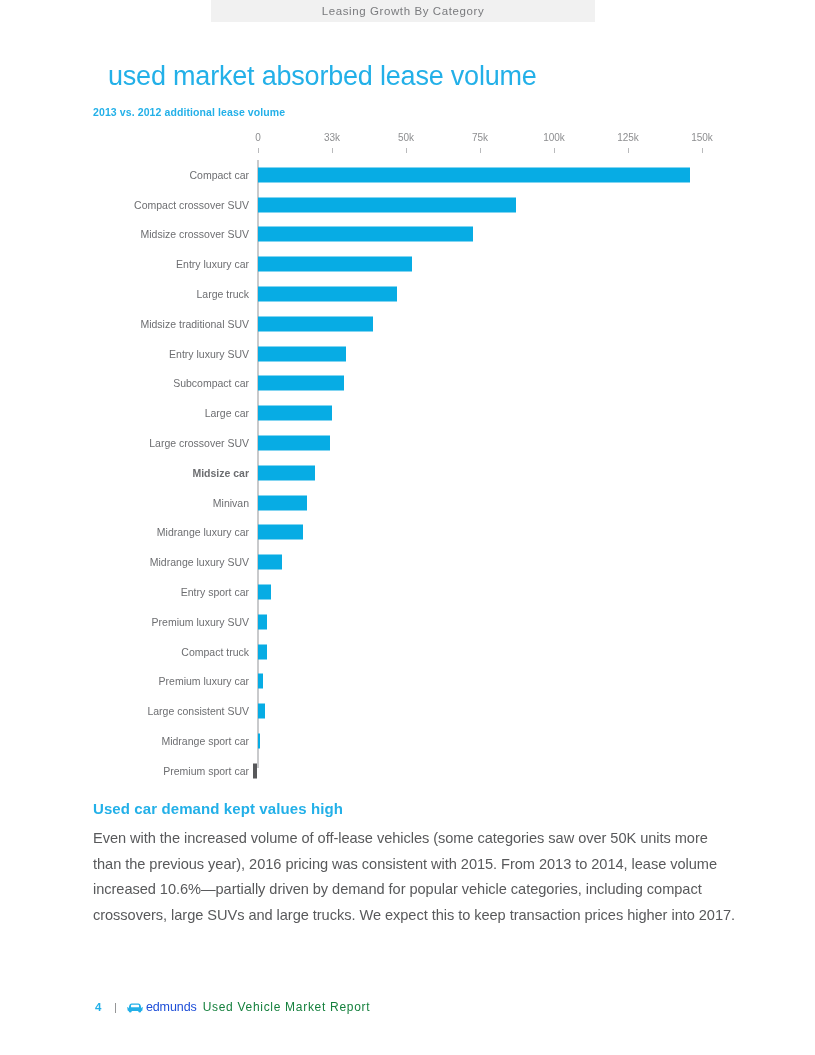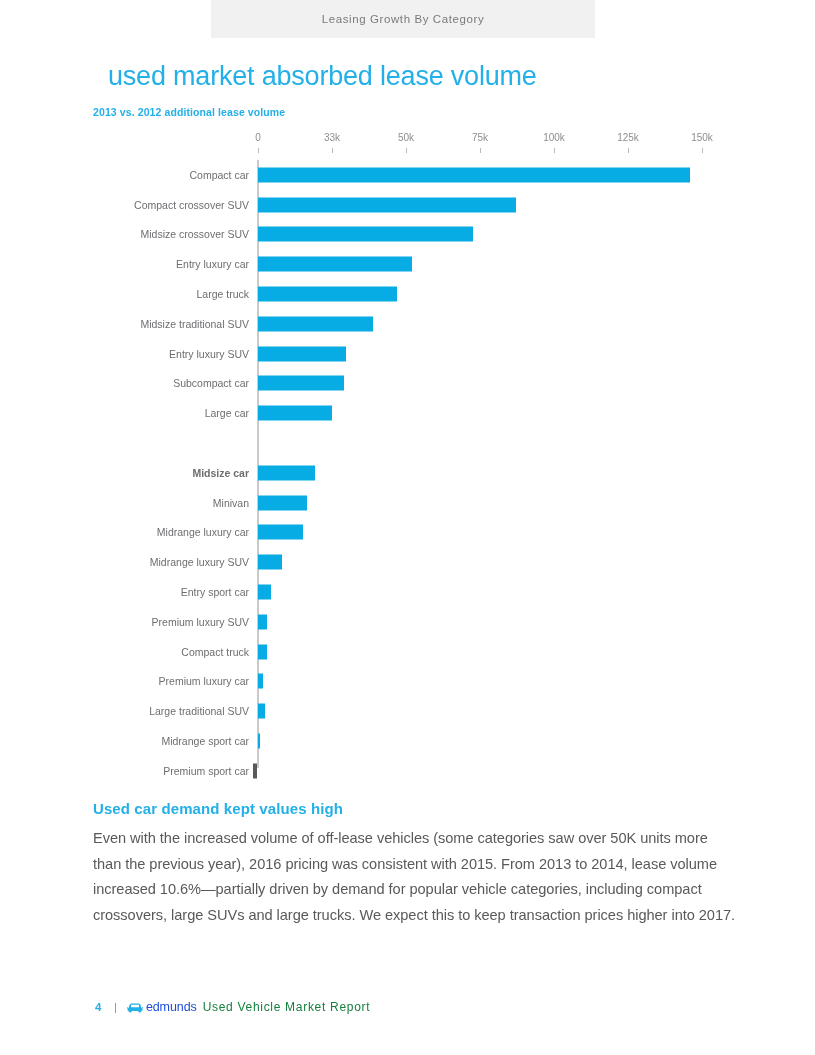--- a/index.html
+++ b/index.html
@@ -15,21 +15,21 @@
     color: #58595b;
     overflow: hidden;
   }
 
   
   .header-band {
     position: absolute;
     left: 211px;
     top: 0;
     width: 384px;
-    height: 38px;
+    height: 22px;
     background: #f1f1f1;
     display: flex;
     align-items: center;
     justify-content: center;
   }
   .header-band-title {
     font-size: 11.5px;
     letter-spacing: 0.6px;
     color: #7a7b7e;
     font-weight: 400;
@@ -251,20 +251,24 @@
         <div class="bar" style="width: 87.912px;"></div>
       </div>
       <div class="bar-row" style="top: 208.6px;">
         <span class="bar-label">Subcompact car</span>
         <div class="bar" style="width: 85.84px;"></div>
       </div>
       <div class="bar-row" style="top: 238.4px;">
         <span class="bar-label">Large car</span>
         <div class="bar" style="width: 74px;"></div>
       </div>
+      <div class="bar-row" style="top: 268.2px;">
+        <span class="bar-label">Large crossover SUV</span>
+        <div class="bar" style="width: 72.224px;"></div>
+      </div>
       <div class="bar-row" style="top: 298px; font-weight: bold;">
         <span class="bar-label">Midsize car</span>
         <div class="bar" style="width: 57.128px;"></div>
       </div>
       <div class="bar-row" style="top: 327.8px;">
         <span class="bar-label">Minivan</span>
         <div class="bar" style="width: 48.84px;"></div>
       </div>
       <div class="bar-row" style="top: 357.6px;">
         <span class="bar-label">Midrange luxury car</span>
@@ -284,21 +288,21 @@
       </div>
       <div class="bar-row" style="top: 476.8px;">
         <span class="bar-label">Compact truck</span>
         <div class="bar" style="width: 9.176px;"></div>
       </div>
       <div class="bar-row" style="top: 506.6px;">
         <span class="bar-label">Premium luxury car</span>
         <div class="bar" style="width: 5.328px;"></div>
       </div>
       <div class="bar-row" style="top: 536.4px;">
-        <span class="bar-label">Large traditional SUV</span>
+        <span class="bar-label">Large consistent SUV</span>
         <div class="bar" style="width: 7.104px;"></div>
       </div>
       <div class="bar-row" style="top: 566.2px;">
         <span class="bar-label">Midrange sport car</span>
         <div class="bar" style="width: 2.368px;"></div>
       </div>
       <div class="bar-row" style="top: 596px;">
         <span class="bar-label">Premium sport car</span>
         <div class="bar negative" style="width: 3.552px;"></div>
       </div>

